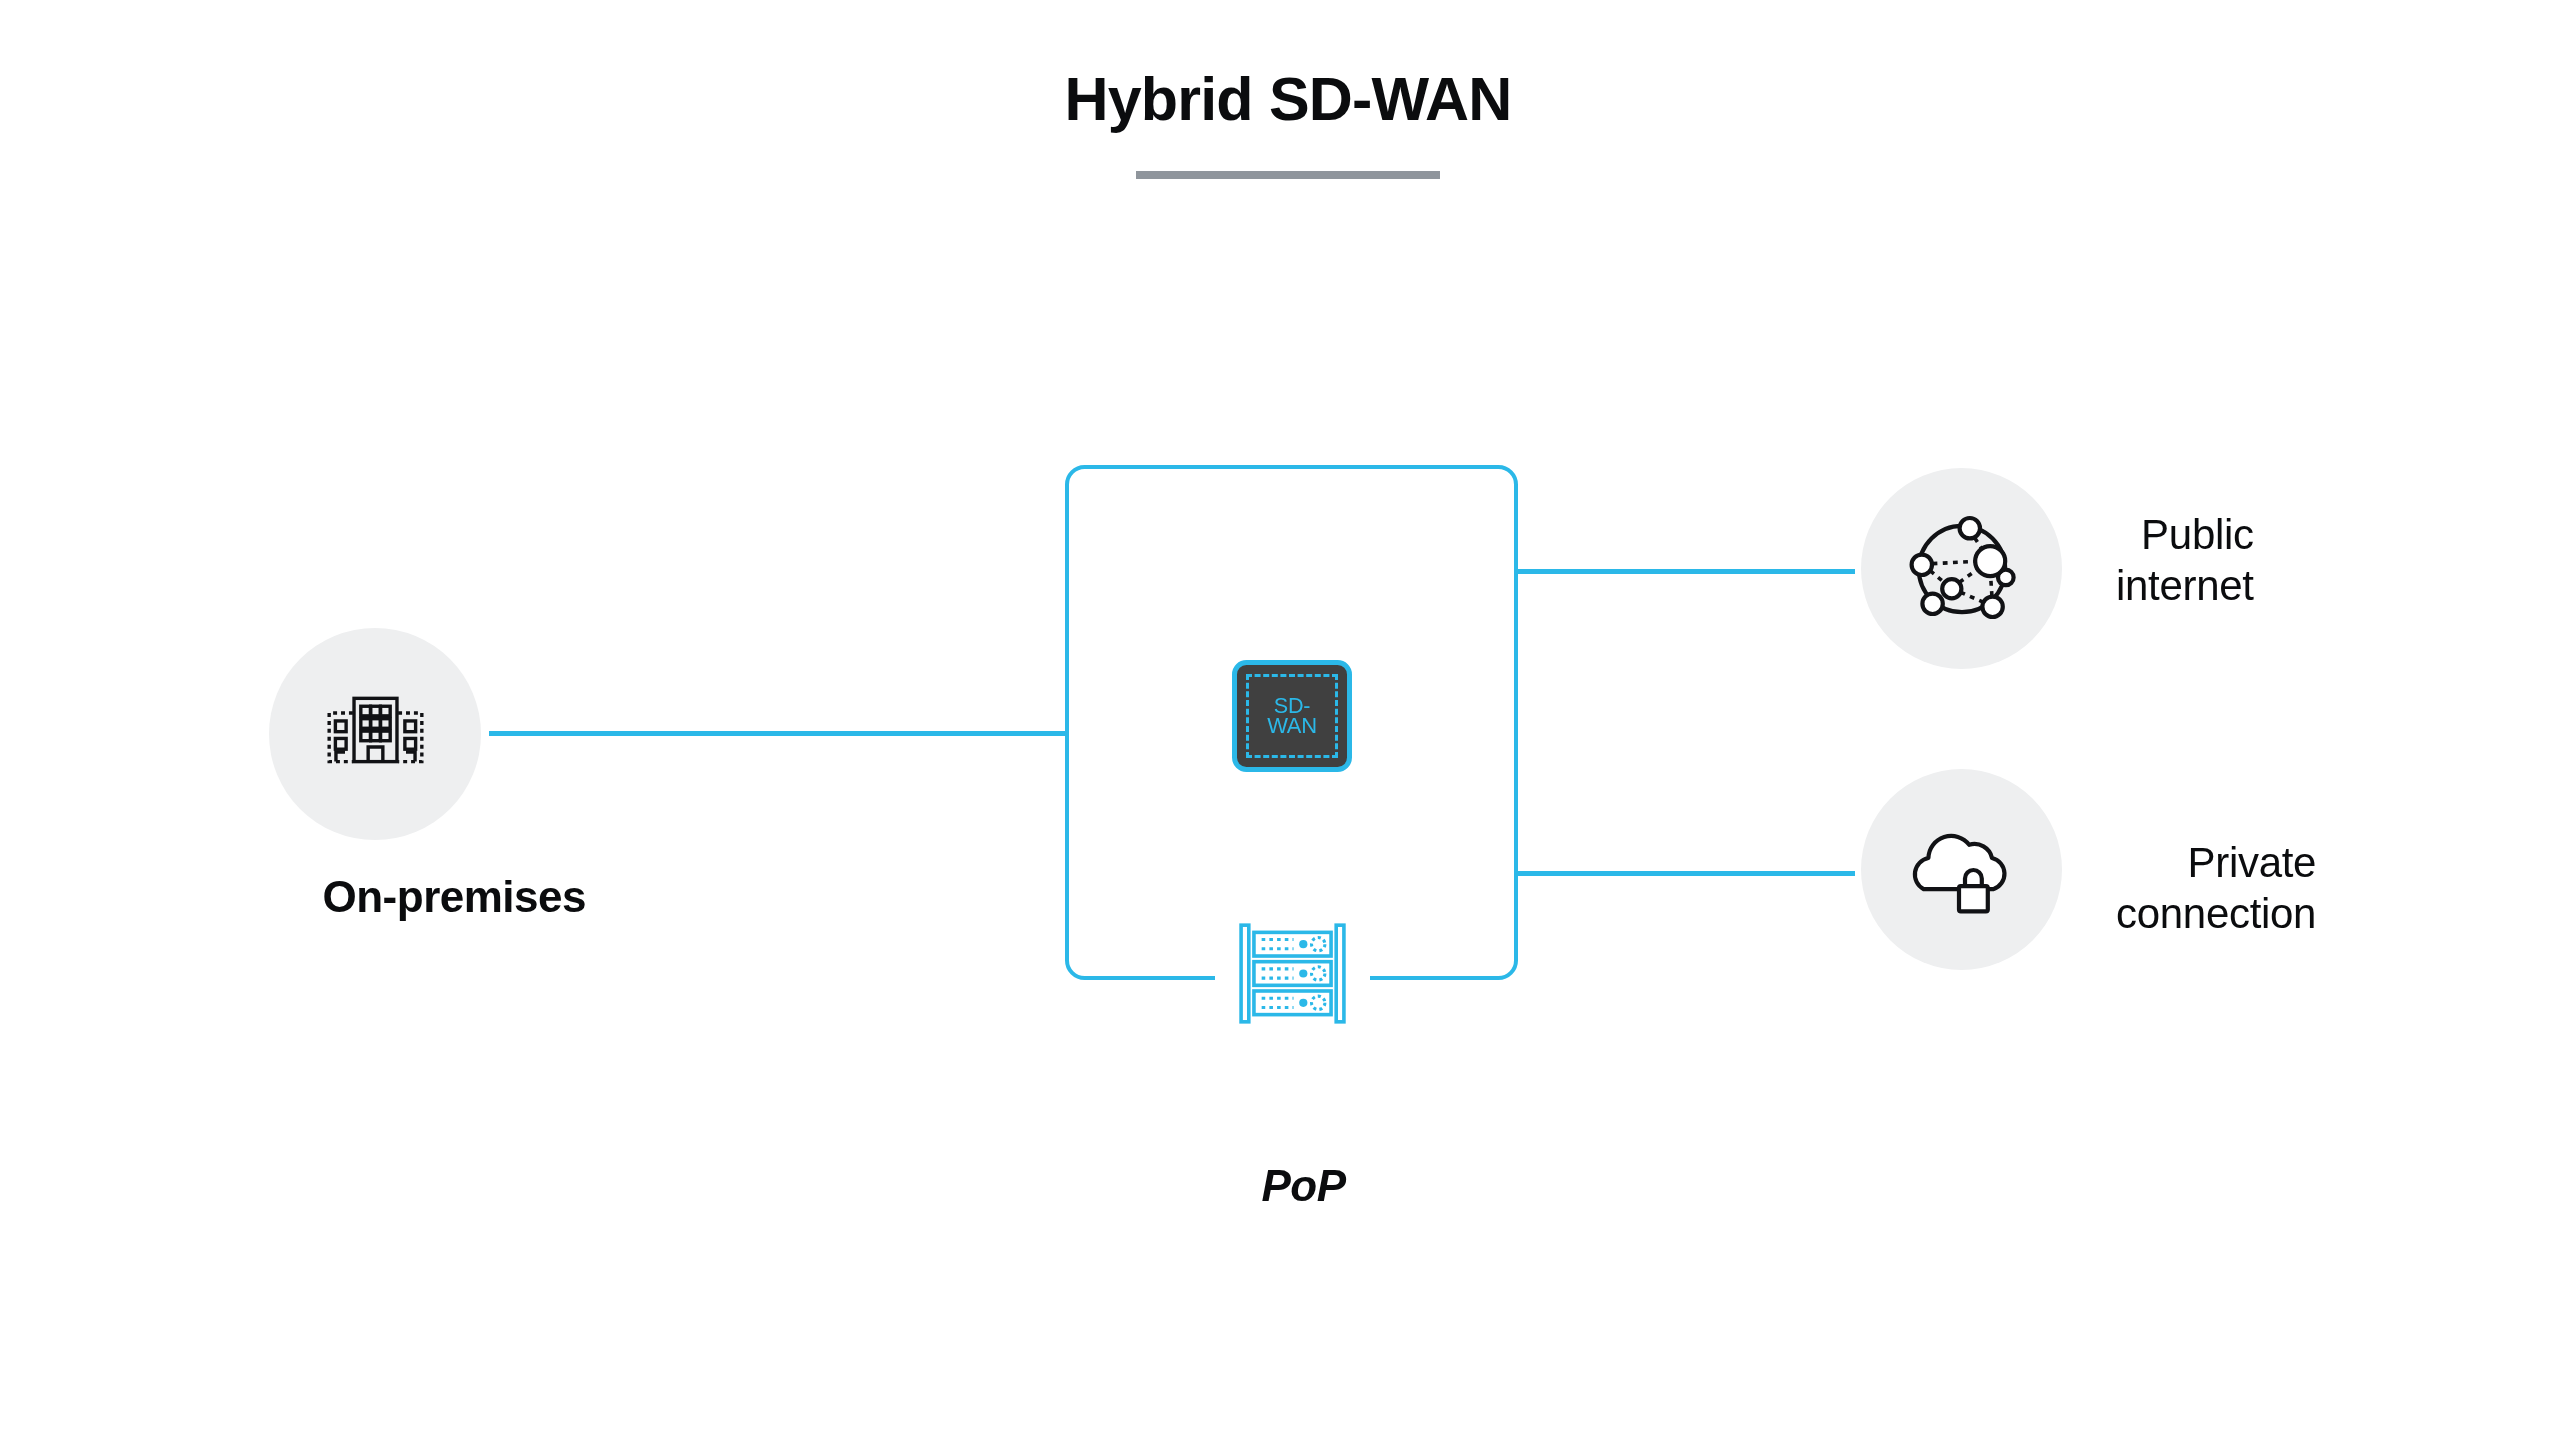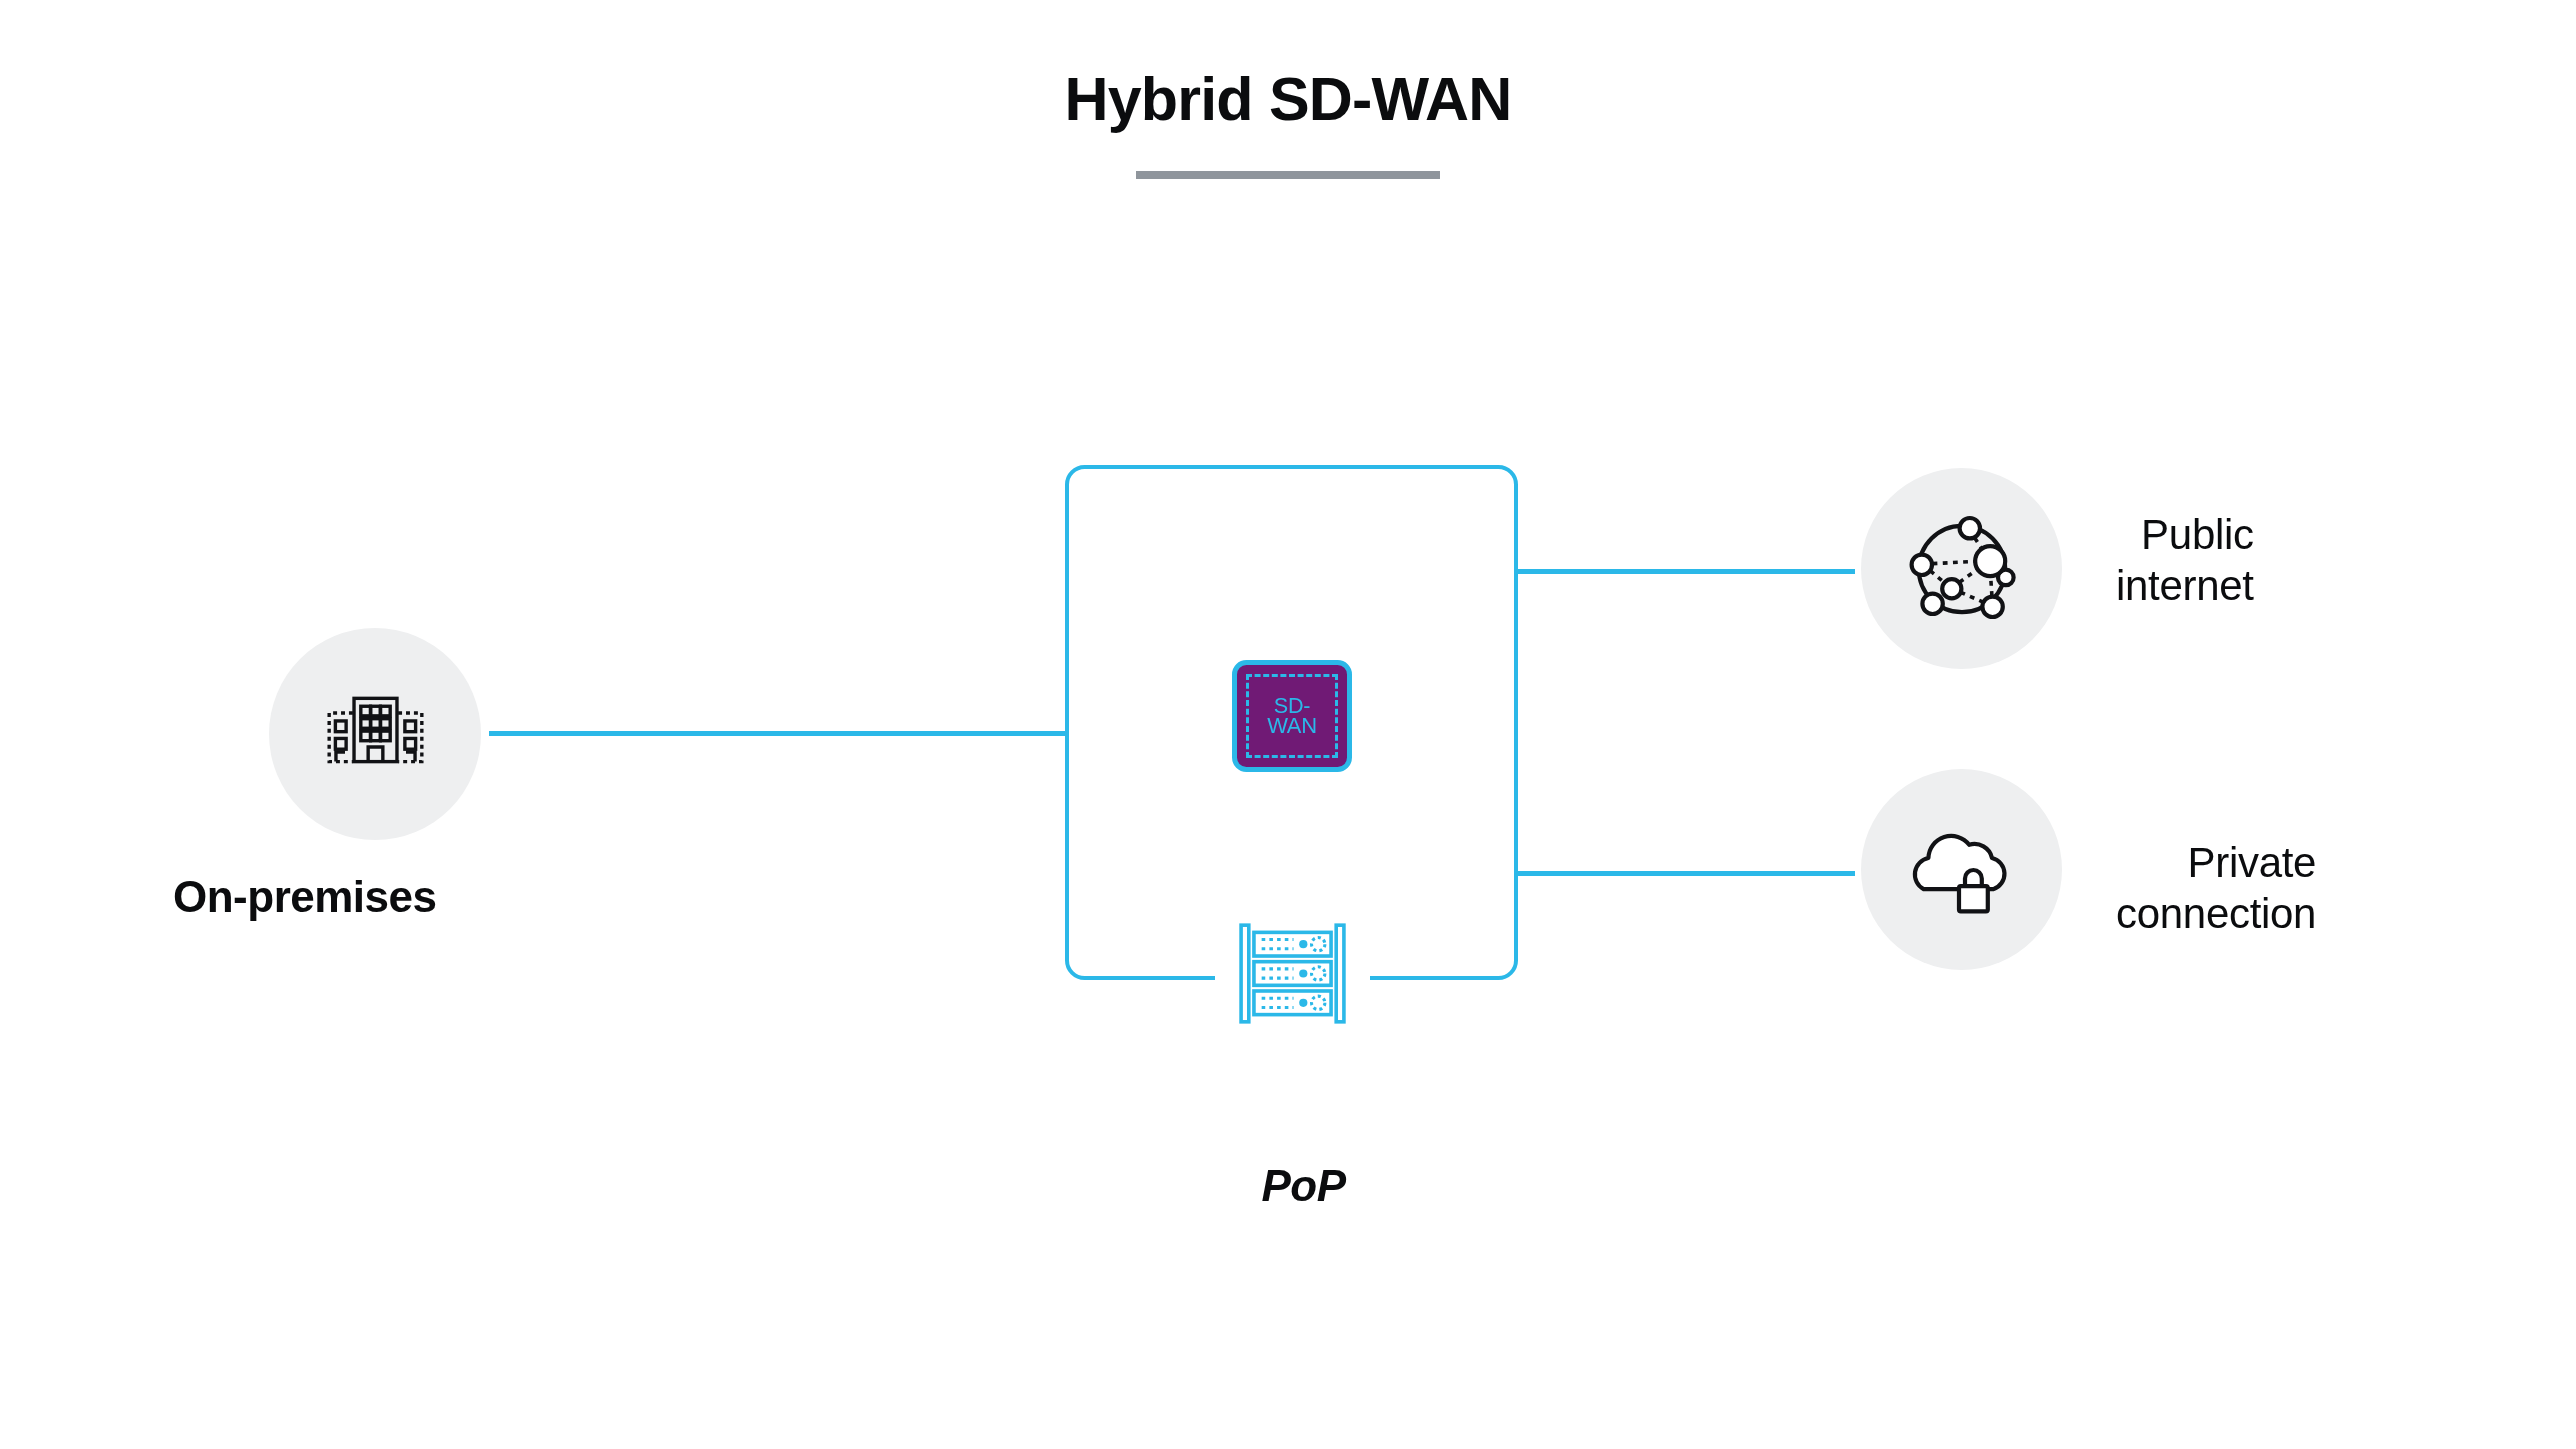--- a/index.html
+++ b/index.html
@@ -96,24 +96,24 @@
   .node-label-regular {
     position: absolute;
     font-size: 42px;
     font-weight: 400;
     letter-spacing: -0.3px;
     color: #0b0c0e;
     line-height: 1.22;
   }
 
   #label-onprem {
-    left: 173px;
+    left: 164px;
     top: 872px;
     width: 422px;
-    text-align: left;
+    text-align: right;
   }
 
   #label-pop {
     left: 773px;
     top: 1062px;
     width: 1061px;
     text-align: center;
   }
   #label-pop .l1 { display: block; font-style: italic; }
   #label-pop .l2 { display: block; }
@@ -152,21 +152,21 @@
 
   
   #sdwan-chip {
     position: absolute;
     left: 1232px;
     top: 660px;
     width: 120px;
     height: 112px;
     border: 5.7px solid #2bb8e8;
     border-radius: 14.4px;
-    background: #701a75;
+    background: #404040;
     display: flex;
     align-items: center;
     justify-content: center;
   }
   #sdwan-dash {
     position: absolute;
     left: 9.3px;
     top: 9.3px;
     right: 9.3px;
     bottom: 9.3px;

